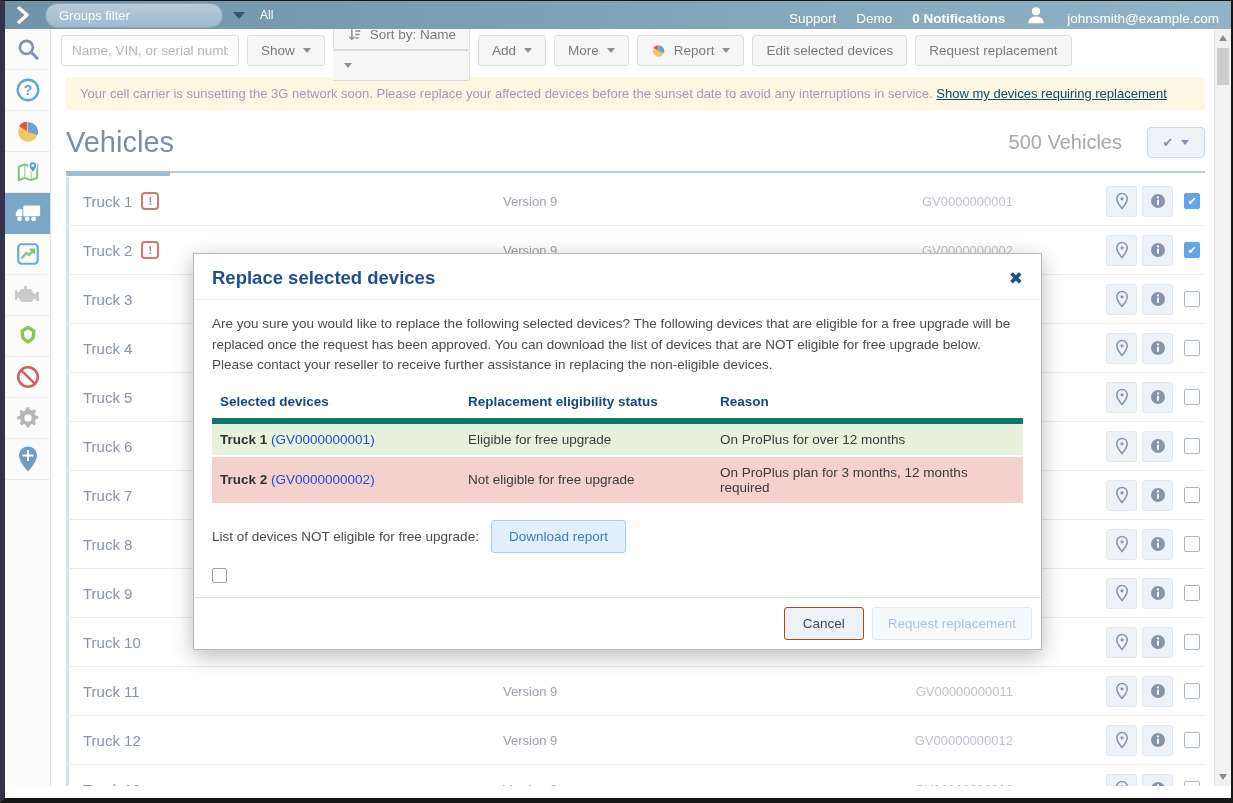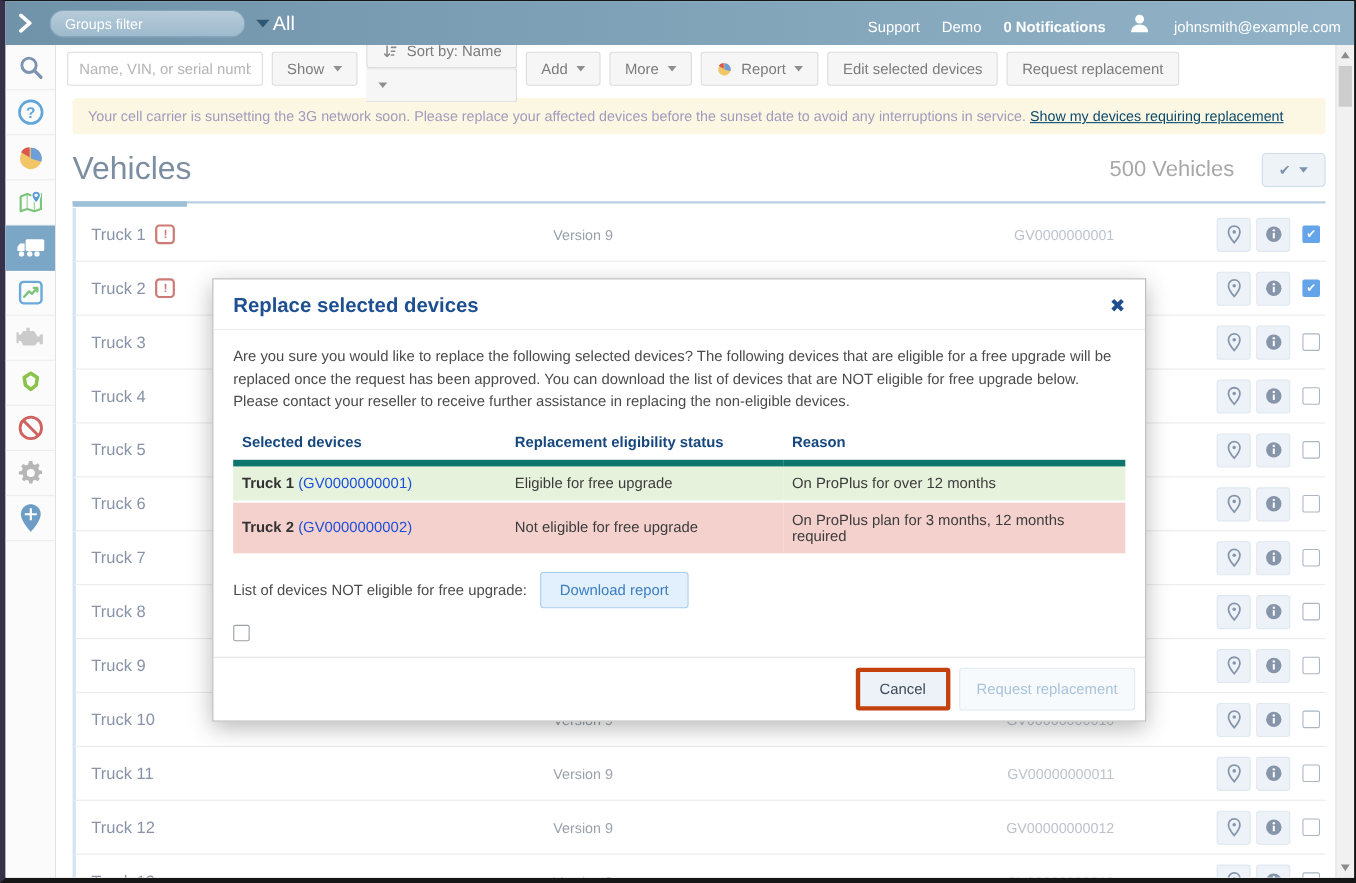--- a/index.html
+++ b/index.html
@@ -2,25 +2,25 @@
 <html><head>
 <meta charset="utf-8">
 <style>
   * { box-sizing: border-box; margin: 0; padding: 0; }
   html,body { width:1233px; height:803px; font-family:"Liberation Sans","DejaVu Sans",sans-serif; background:#fff; }
 
   .frame { position:relative; width:1233px; height:803px; overflow:hidden; background:#fff;
            border-left:5px solid #36314b; border-right:2px solid #161616; border-top:1px solid #161616; border-bottom:5px solid #161616; }
 
   
-  .topbar { height:40px; background:linear-gradient(90deg,#7093aa,#92b3c7); display:flex; align-items:center; color:#fff; font-size:13.5px; padding:0 12px 0 10px; }
+  .topbar { height:28px; background:linear-gradient(90deg,#7093aa,#92b3c7); display:flex; align-items:center; color:#fff; font-size:13.5px; padding:0 12px 0 10px; }
   .chevron-btn { display:flex; align-items:center; margin-right:14px; cursor:pointer; }
   .groups-input { width:178px; height:25px; line-height:23px; background:linear-gradient(#b6cbd9,#9dbacd); border:1px solid #87a6bb; border-radius:13px; color:#fdfdfd; padding:0 13px; font-size:13px; cursor:pointer; }
   .tb-caret { width:0; height:0; border-left:6px solid transparent; border-right:6px solid transparent; border-top:7px solid #2e5871; margin-left:10px; }
-  .scope { margin-left:3px; font-size:18px; }
+  .scope { margin-left:15px; font-size:12px; }
   .topbar-right { margin-left:auto; display:flex; align-items:flex-end; gap:20px; }
   .topbar-right .bold { font-weight:bold; }
   .topbar a, .toplink { color:#fff; text-decoration:none; cursor:pointer; }
   .avatar { display:flex; align-items:flex-end; }
 
   
   .app { display:flex; height:757px; position:relative; }
   .sidebar { width:46px; background:#fbfbfb; border-right:1px solid #e2e2e2; }
   .side-item { height:41px; display:flex; align-items:center; justify-content:center; border-bottom:1px solid #ededed; cursor:pointer; }
   .side-item.active { background:#7ba6c5; border-bottom-color:#7ba6c5; }
@@ -81,21 +81,21 @@
   .etable tbody tr:first-child td { border-top:5px solid #fff; }
   .etable tr.eligible td { background:#e7f2dd; }
   .etable tr.not-eligible td { background:#f4d1cd; }
   .dev-name { font-weight:bold; color:#333; }
   .dev-serial { color:#1d4ed8; }
   .download-row { display:flex; align-items:center; gap:12px; margin:15px 0 5px; font-size:13.5px; color:#4b4b4b; }
   .download-btn { padding:8px 17px; background:#e2effc; border:1px solid #abcdec; border-radius:3px; color:#3a7ec0; font-size:13.5px; cursor:pointer; font-family:inherit; }
   .confirm-row { display:flex; align-items:center; gap:11px; margin:15px 0 14px; font-size:13.5px; color:#4b4b4b; }
   .confirm-cb { width:15px; height:15px; border:1px solid #9aa0a6; border-radius:2px; background:#fff; cursor:pointer; flex:none; }
   .modal-footer { border-top:1px solid #e2e2e2; padding:9px 9px; display:flex; justify-content:flex-end; gap:8px; }
-  .btn-cancel { padding:8px 18px; background:#ecf2f8; border:4px solid #c2410c; border-radius:3px; color:#3f4a56; font-size:13.5px; cursor:pointer; font-family:inherit; }
+  .btn-cancel { padding:8px 18px; background:#ecf2f8; border:1px solid #c2410c; border-radius:3px; color:#3f4a56; font-size:13.5px; cursor:pointer; font-family:inherit; }
   .btn-submit { padding:8px 15px; background:#f6fafc; border:1px solid #dfe9f2; border-radius:3px; color:#aac3da; font-size:13.5px; cursor:default; font-family:inherit; }
 </style>
 </head>
 <body>
 
 <div class="frame">
 
   <div class="topbar">
     <span class="chevron-btn">
       <svg width="16" height="18" viewBox="0 0 16 18">

